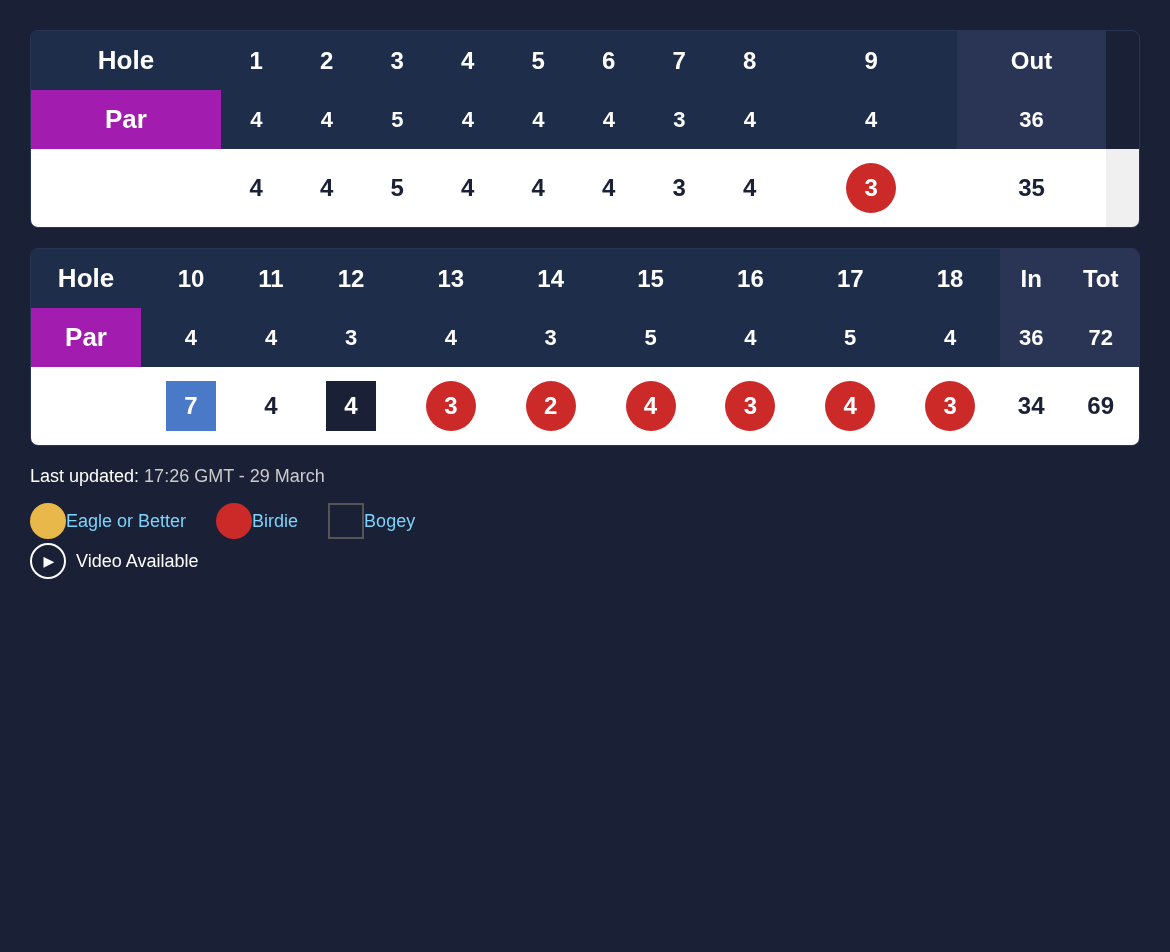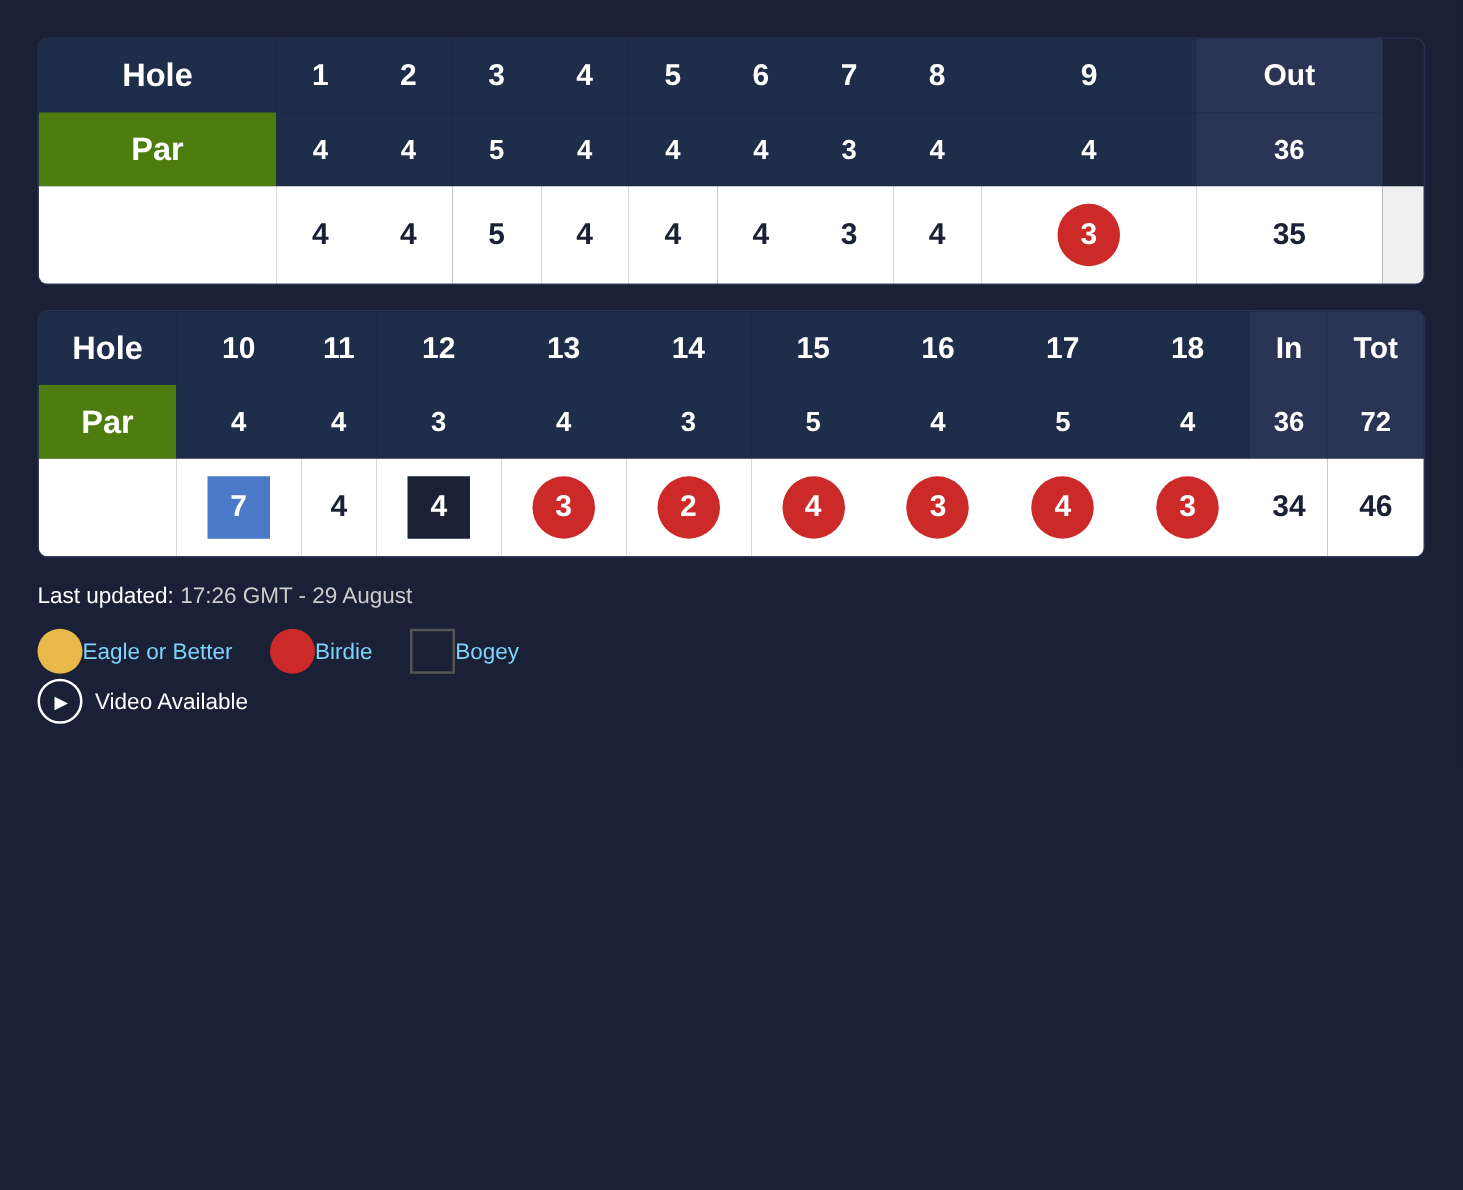--- a/index.html
+++ b/index.html
@@ -44,21 +44,21 @@
       font-size: 26px;
     }
 
     .par-row td {
       background-color: #1e2d4a;
       color: white;
       font-size: 22px;
     }
 
     .par-row td:first-child {
-      background-color: #4d7c0f;
+      background-color: #a21caf;
       font-size: 26px;
     }
 
     .score-row td {
       background-color: #ffffff;
       color: #1a2035;
       font-size: 24px;
     }
 
     .score-row td:first-child {
@@ -304,29 +304,29 @@
         <td>
           <span class="birdie-score">3</span>
         </td>
         <td>
           <span class="birdie-score">4</span>
         </td>
         <td>
           <span class="birdie-score">3</span>
         </td>
         <td>34</td>
-        <td>46</td>
+        <td>69</td>
       </tr>
     </tbody>
   </table>
 </div>
 
 <div class="last-updated">
   <strong>Last updated:</strong>
-  <span>17:26 GMT - 29 August</span>
+  <span>17:26 GMT - 29 March</span>
 </div>
 
 <div class="legend">
   <div class="legend-item">
     <div class="legend-eagle"></div>
     <span>Eagle or Better</span>
   </div>
   <div class="legend-item">
     <div class="legend-birdie"></div>
     <span>Birdie</span>

